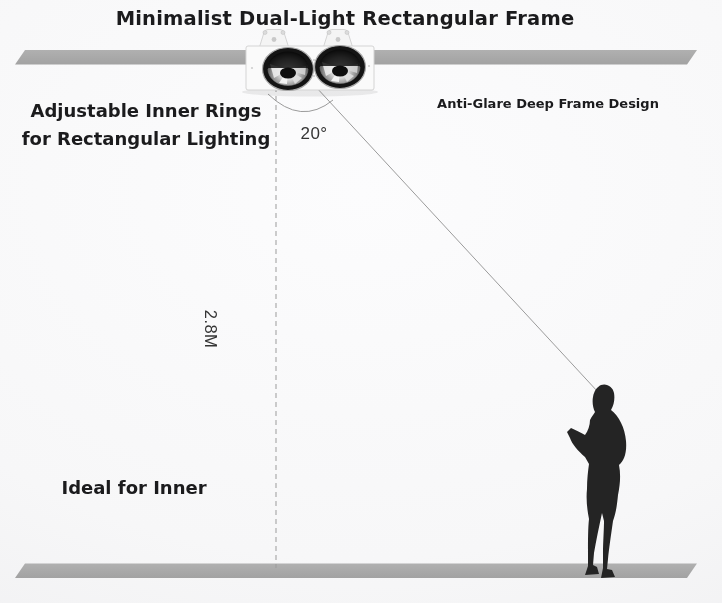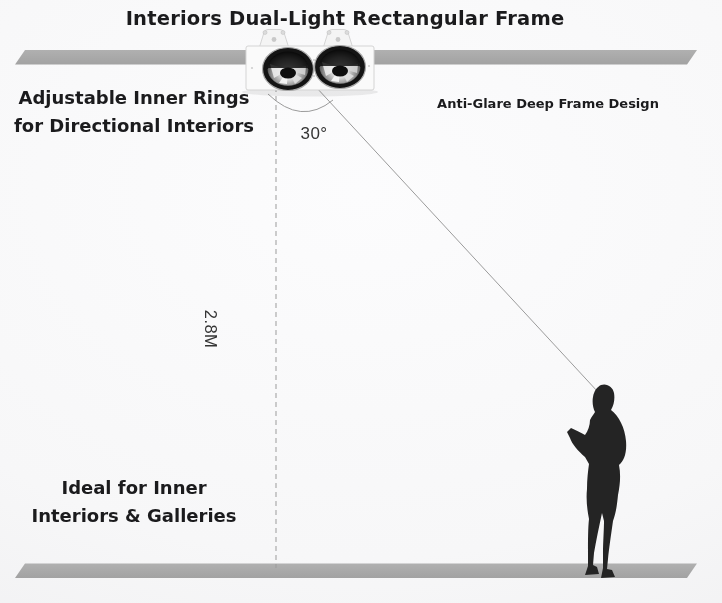--- a/index.html
+++ b/index.html
@@ -4,21 +4,21 @@
 <style>
   html,body{margin:0;padding:0;background:#ffffff;}
   .stage{
     position:relative;width:722px;height:603px;overflow:hidden;
     background:radial-gradient(135% 110% at 50% 32%, #fcfcfd 0%, #f7f7f8 55%, #ececee 100%);
     font-family:"DejaVu Sans","Liberation Sans",sans-serif;
   }
   .scene{position:absolute;left:0;top:0;width:722px;height:603px;}
   .txt{position:absolute;color:#1b1b1d;text-align:center;font-weight:700;}
   .title{top:7px;left:0;width:690px;font-size:19.5px;letter-spacing:.2px;}
-  .feature-left{left:0;top:84px;width:268px;font-size:18px;line-height:28px;}
+  .feature-left{left:0;top:97px;width:268px;font-size:18px;line-height:28px;padding-left:12px;}
   .feature-right{left:372px;top:91px;width:352px;font-size:13px;line-height:26px;}
   .feature-bottom{left:8px;top:474px;width:252px;font-size:18px;line-height:28px;}
   .meas{position:absolute;color:#353535;font-family:"Liberation Sans",sans-serif;
         font-weight:400;text-align:center;letter-spacing:.4px;}
   .angle-label{left:290px;top:124px;width:48px;font-size:17px;}
   .height-label{left:186px;top:319px;width:48px;height:20px;font-size:16.5px;
         transform:rotate(90deg);transform-origin:center;}
 </style>
 </head>
 <body>
@@ -101,32 +101,31 @@
       L585,457
       C578,451 572,444 570,438
       L567,432 L571,428
       C576,430 581,433 585,435
       C588,431 590,425 590,420
       C592,416 594,414 595,412
       C593,408 592,402 593,397
       C594,391 597,387 601,385 Z"></path>
   </svg>
 
-  <div class="txt title">Interiors Dual-Light Rectangular Frame</div>
+  <div class="txt title">Minimalist Dual-Light Rectangular Frame</div>
 
   <div class="txt feature-left">
     <div>Adjustable Inner Rings</div>
-    <div>for Directional Interiors</div>
+    <div>for Rectangular Lighting</div>
   </div>
 
   <div class="txt feature-right">
     <div>Anti-Glare Deep Frame Design</div>
   </div>
 
   <div class="txt feature-bottom">
     <div>Ideal for Inner</div>
-    <div>Interiors &amp; Galleries</div>
   </div>
 
-  <div class="meas angle-label">30°</div>
+  <div class="meas angle-label">20°</div>
 
   <div class="meas height-label">2.8M</div>
 </div>
 
 </body></html>

